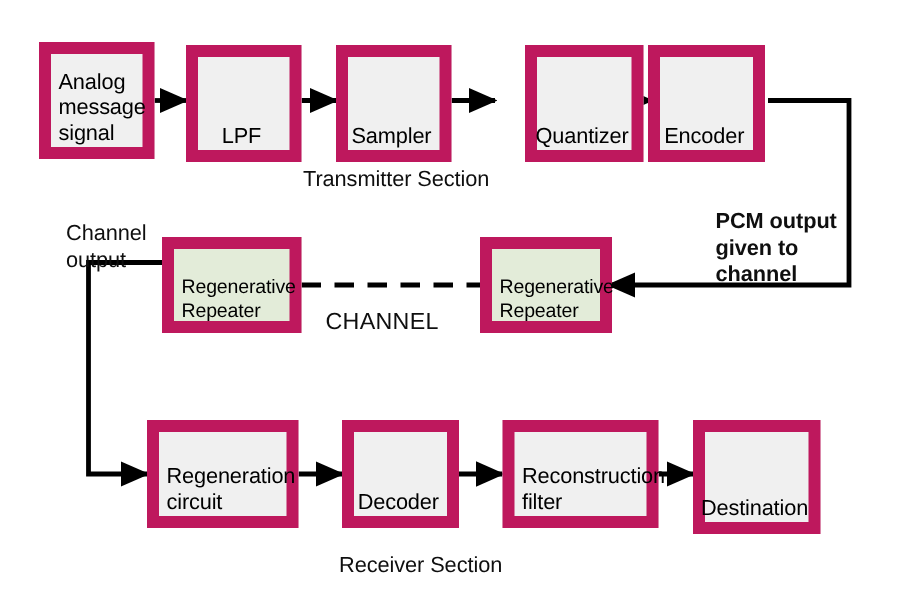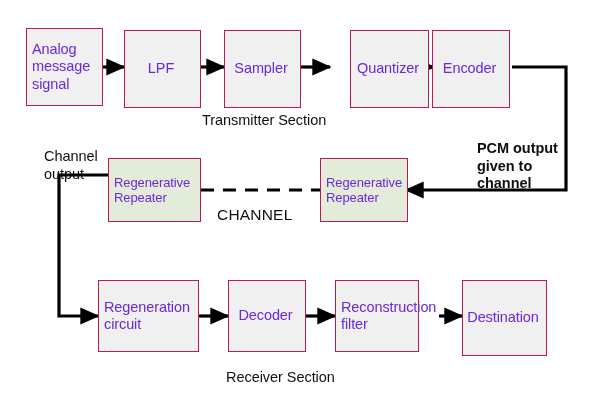--- a/index.html
+++ b/index.html
@@ -19,28 +19,28 @@
     position: absolute;
     left: 0;
     top: 0;
     width: 600px;
     height: 407px;
     pointer-events: none;
   }
   .node {
     position: absolute;
     box-sizing: border-box;
-    border: 1px solid #be185d;
+    border: 8px solid #be185d;
     display: flex;
-    align-items: center;
+    align-items: flex-end;
     justify-content: flex-start;
     padding-left: 5px;
     padding-right: 3px;
     line-height: 1.18;
-    color: #6d28d9;
+    color: #000000;
     font-size: 14.5px;
     letter-spacing: -0.1px;
   }
   .node.gray { background: #f0f0f0; }
   .node.green { background: #e3ecd9; }
   .node.center { justify-content: center; padding-left: 0; text-align: center; }
   .node-label { display: block; }
   .free-text {
     position: absolute;
     color: #0f0f0f;
@@ -124,21 +124,21 @@
 
   <div class="node gray" style="left:98px; top:280px; width:101px; height:72px;">
     <span class="node-label">Regeneration
 circuit</span>
   </div>
 
   <div class="node gray center" style="left:228px; top:280px; width:78px; height:72px;">
     <span class="node-label">Decoder</span>
   </div>
 
-  <div class="node gray" style="left:335px; top:280px; width:84px; height:72px;">
+  <div class="node gray" style="left:335px; top:280px; width:104px; height:72px;">
     <span class="node-label">Reconstruction
 filter</span>
   </div>
 
   <div class="node gray center" style="left:462px; top:280px; width:85px; height:76px;">
     <span class="node-label">Destination</span>
   </div>
 
   <div class="free-text" style="left:226px; top:369px;">Receiver Section</div>
 

